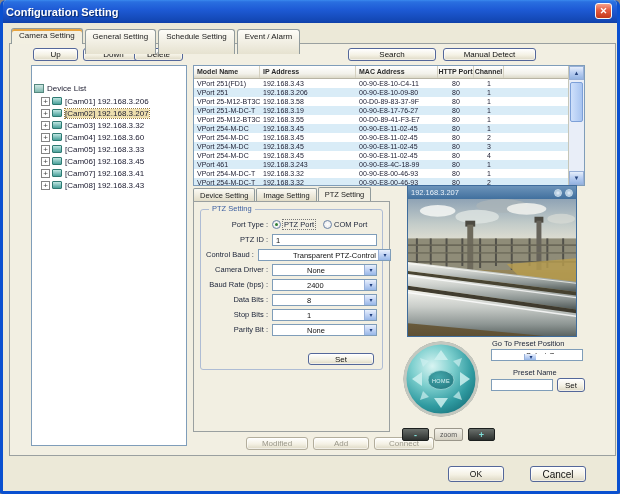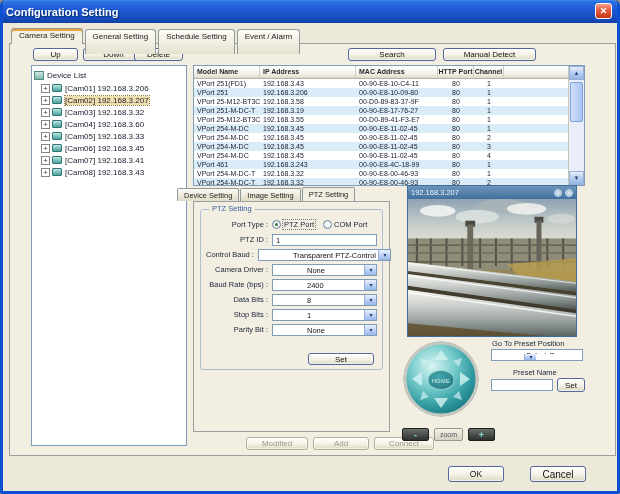--- a/index.html
+++ b/index.html
@@ -30,21 +30,21 @@
   
   .xpbtn { position:absolute; display:flex; align-items:center; justify-content:center;
     background:linear-gradient(180deg,#ffffff,#f4f1e4 55%,#ddd8c4);
     border:1px solid #54679a; border-radius:3px; font-size:8px; color:#111; cursor:pointer;
     box-shadow:inset 0 0 0 1px rgba(255,255,255,.55); white-space:nowrap; }
   .xpbtn.disabled { color:#9a9789; border-color:#b3ae9c; }
 
   
   .treebox { position:absolute; left:28px; top:65px; width:156px; height:381px;
     background:#fff; border:1px solid #7f9db9; overflow:hidden; padding:3px 2px; }
-  .tree-root { display:flex; align-items:center; height:13px; font-size:8px; color:#1a1a2e; cursor:pointer; }
+  .tree-root { display:flex; align-items:center; height:13px; font-size:8px; color:#1a1a2e; cursor:pointer;margin-top:13px; }
   .root-icon { width:10px; height:9px; background:linear-gradient(#cfe8e4,#7fb8ae); border:1px solid #55887f; margin-right:3px; }
   .tree-item { display:flex; align-items:center; height:12px; margin-left:7px; cursor:pointer; }
   .expander { width:9px; height:9px; border:1px solid #848484; background:#fff; color:#444;
     font-size:8px; line-height:7px; text-align:center; margin-right:2px; flex:0 0 9px; }
   .cam-ic { width:10px; height:8px; background:linear-gradient(#bfe6e2,#49a09a); border:1px solid #2e7a72;
     border-radius:1px; margin-right:3px; flex:0 0 10px; }
   .tree-label { font-size:8px; color:#1a1a2e; white-space:nowrap; }
   .tree-item.selected .tree-label { background:#eedfae; outline:1px dotted #9a7c3a; }
 
   
@@ -62,21 +62,21 @@
   .c4 { width:30px; text-align:center; padding-left:0 !important; }
   .cf { flex:1; }
   .vscroll { position:absolute; right:0; top:0; bottom:0; width:16px; background:#e9eef8; border-left:1px solid #c6c6b8; }
   .sbtn { height:14px; background:linear-gradient(#e6eefb,#bcd0f2 45%,#95b4e2); border:1px solid #98b0d8;
     color:#27457e; font-size:6px; display:flex; align-items:center; justify-content:center; cursor:pointer; }
   .sbtn.down { position:absolute; bottom:0; left:0; right:0; }
   .sthumb { position:absolute; left:1px; right:1px; top:16px; height:40px;
     background:linear-gradient(90deg,#cfe0fb,#a8c4f0); border:1px solid #7da0d8; border-radius:2px; cursor:grab; }
 
   
-  .innertabs { position:absolute; left:174px; top:188px; display:flex; gap:1px; z-index:2; }
+  .innertabs { position:absolute; left:190px; top:188px; display:flex; gap:1px; z-index:2; }
   .itab { background:linear-gradient(#fbfaf4,#e2ddc8); border:1px solid #919b9c; border-bottom:none;
     border-radius:2px 2px 0 0; font-size:7.5px; color:#222; padding:2px 6px 0 6px; height:13px; cursor:pointer; }
   .itab.active { background:#f2efe2; height:14px; margin-top:-1px; }
   .innerpanel { position:absolute; left:190px; top:201px; width:197px; height:231px;
     border:1px solid #9aa0a0; background:#f2efe2; }
   .fieldset { position:absolute; left:197px; top:209px; width:183px; height:161px;
     border:1px solid #aebcd4; border-radius:3px; }
   .legend { position:absolute; left:8px; top:-6px; background:#f2efe2; padding:0 3px;
     font-size:7.5px; color:#3c5fa0; }
   .frow { display:flex; align-items:center; height:15px; margin:0 5px; }

